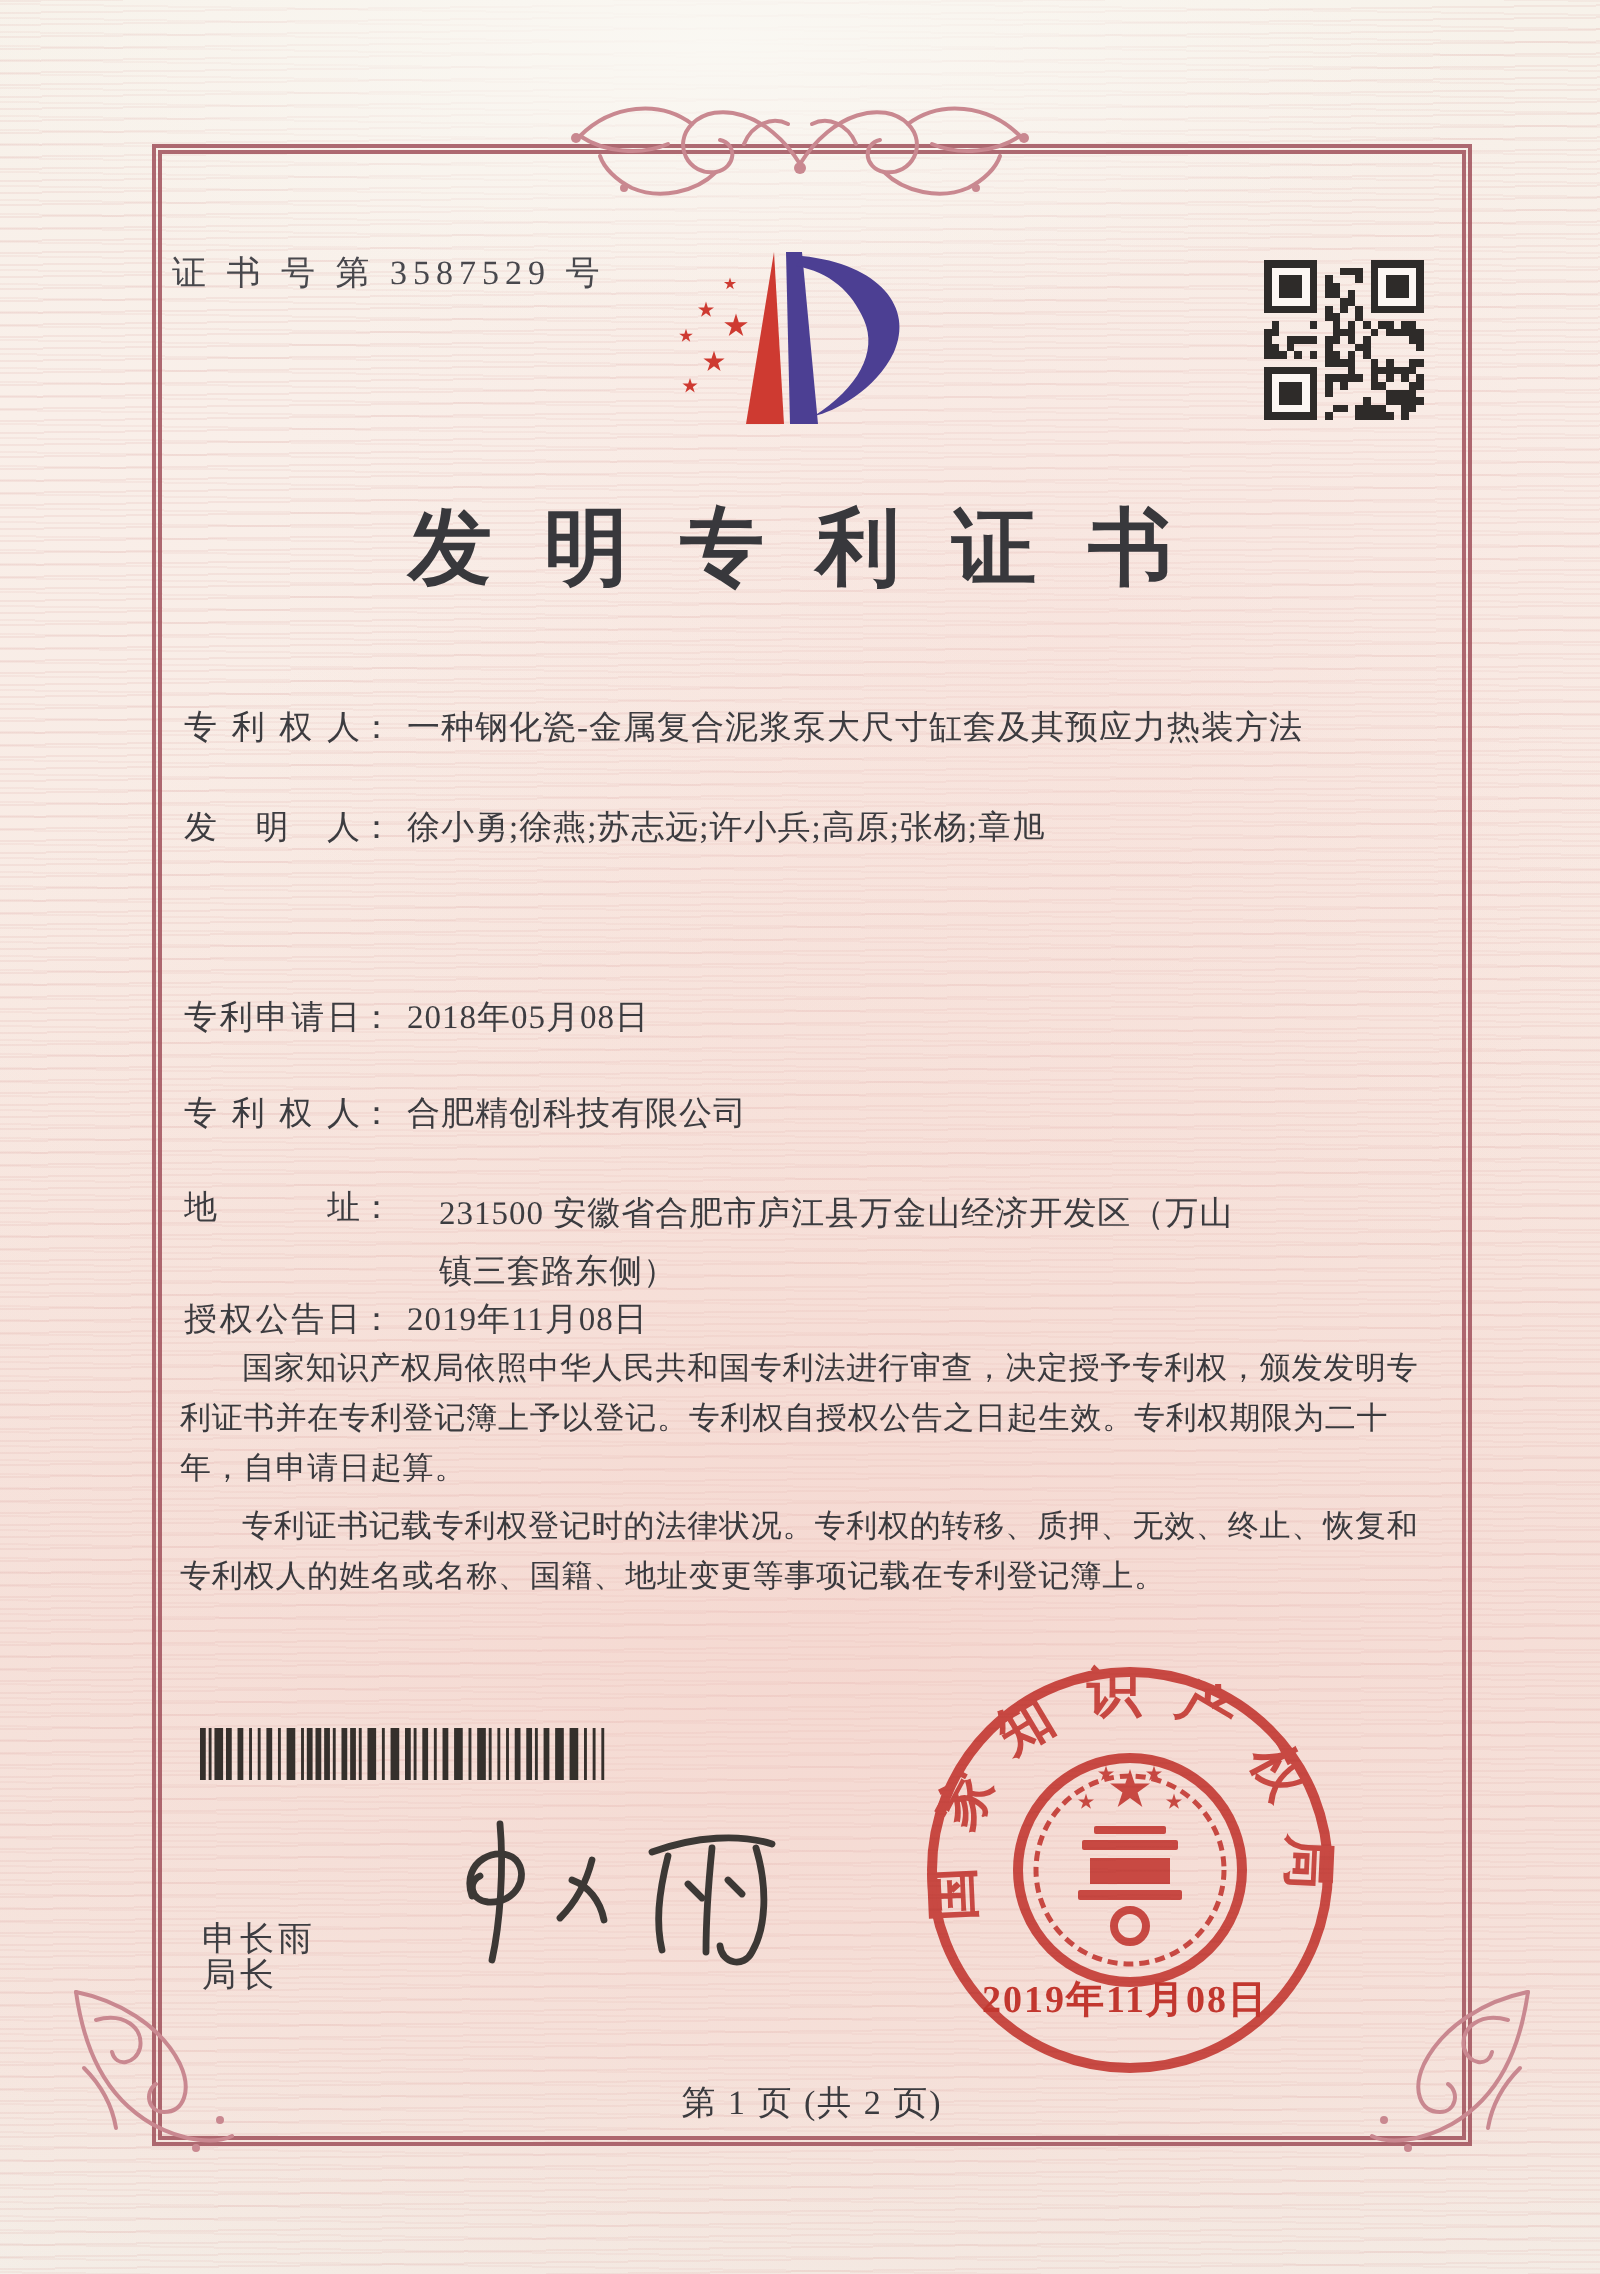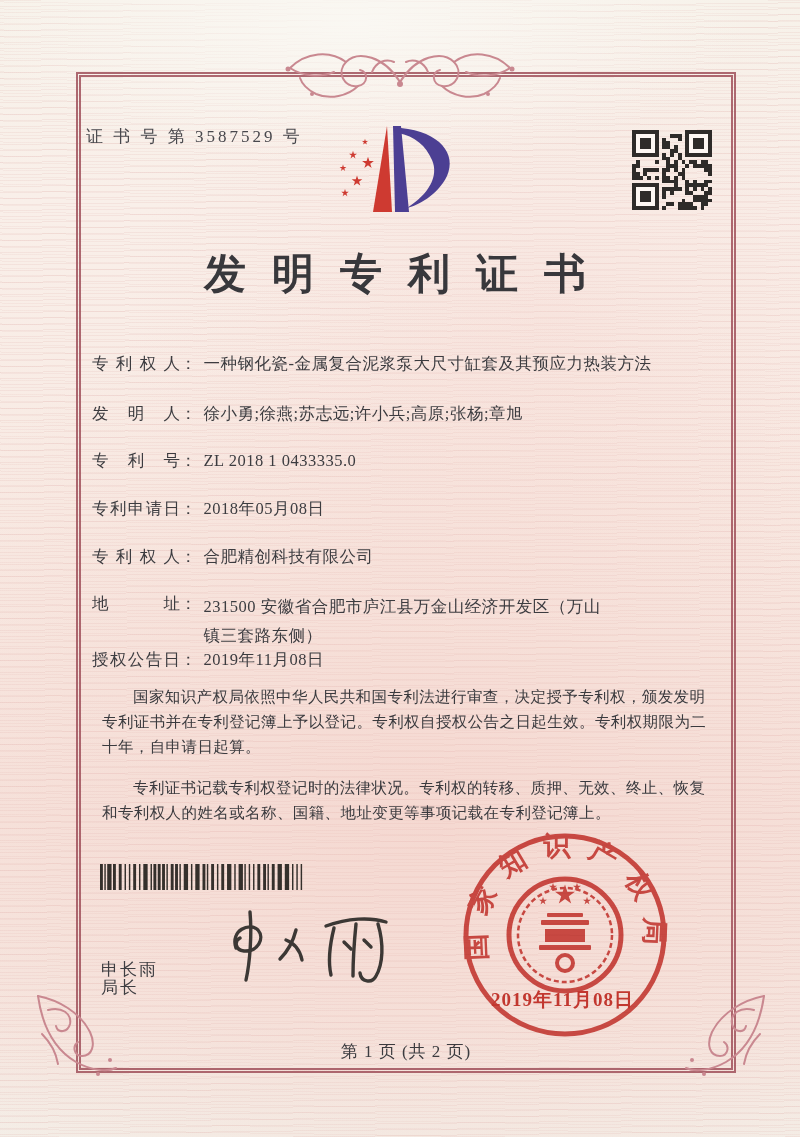--- a/index.html
+++ b/index.html
@@ -19,24 +19,24 @@
     left:76px;top:72px;width:660px;height:1001px;box-sizing:border-box;
     border:5px double rgba(160,80,90,.85);
   }
   #cert-no{left:86px;top:125px;font-size:17px;letter-spacing:3px;color:#48484d;text-align:right;}
   #title{left:0;top:246px;width:100%;text-align:center;font-size:42px;font-weight:600;
          letter-spacing:26px;padding-left:16px;box-sizing:border-box;color:#38383c;}
   .field{left:92px;width:645px;font-size:16.5px;line-height:24px;white-space:nowrap;}
   .flabel{display:inline-block;width:88px;text-align:justify;text-align-last:justify;vertical-align:top;}
   .colon{display:inline-block;margin-right:7px;vertical-align:top;}
   .fvalue{display:inline-block;vertical-align:top;white-space:normal;letter-spacing:.5px;}
-  .fvalue.wrap{width:402px;line-height:29px;}
+  .fvalue.wrap{width:402px;line-height:29px;margin-left:16px;}
   .grp2{position:absolute;left:303px;top:0;white-space:nowrap;}
   #paras{left:86px;top:668px;width:637px;font-size:15.5px;line-height:25px;color:#3a3a3e;}
-  #paras p{margin:16px;text-indent:2em;letter-spacing:.4px;}
+  #paras p{margin:4px;text-indent:2em;letter-spacing:.4px;}
   #director-title{left:101px;top:976px;font-size:17px;letter-spacing:2px;color:#3e3e42;}
   #director-name{left:101px;top:958px;font-size:17px;letter-spacing:2px;color:#3e3e42;}
   #seal-date{left:491px;top:987px;width:170px;font-size:19px;font-weight:bold;
              color:#c2372f;letter-spacing:1px;z-index:5;}
   #page-num{left:76px;top:1040px;width:660px;text-align:center;font-size:17px;color:#3b3b3f;letter-spacing:1px;}
   #back-note{left:0;top:1092px;width:100%;text-align:center;font-size:16px;color:#454549;letter-spacing:3px;}
   svg{display:block;}
   #seal-svg{mix-blend-mode:multiply;opacity:.92;}
   .orn{stroke:#c98890;fill:none;stroke-width:2;stroke-linecap:round;}
   .orn-f{fill:#c98890;stroke:none;}
@@ -239,23 +239,20 @@
     </svg>
 
   <div id="title" class="abs">发明专利证书</div>
 
   <div class="field abs" style="top:352px">
     <span class="flabel">专利权人</span><span class="colon">：</span><span class="fvalue">一种钢化瓷-金属复合泥浆泵大尺寸缸套及其预应力热装方法</span>
   </div>
   <div class="field abs" style="top:402px">
     <span class="flabel">发明人</span><span class="colon">：</span><span class="fvalue">徐小勇;徐燕;苏志远;许小兵;高原;张杨;章旭</span>
   </div>
-  <div class="field abs" style="top:449px">
-    <span class="flabel">专利号</span><span class="colon">：</span><span class="fvalue">ZL 2018 1 0433335.0</span>
-  </div>
   <div class="field abs" style="top:497px">
     <span class="flabel">专利申请日</span><span class="colon">：</span><span class="fvalue">2018年05月08日</span>
   </div>
   <div class="field abs" style="top:545px">
     <span class="flabel">专利权人</span><span class="colon">：</span><span class="fvalue">合肥精创科技有限公司</span>
   </div>
   <div class="field abs" style="top:592px">
     <span class="flabel">地址</span><span class="colon">：</span><span class="fvalue wrap">231500 安徽省合肥市庐江县万金山经济开发区（万山镇三套路东侧）</span>
   </div>
   <div class="field abs" style="top:648px">

